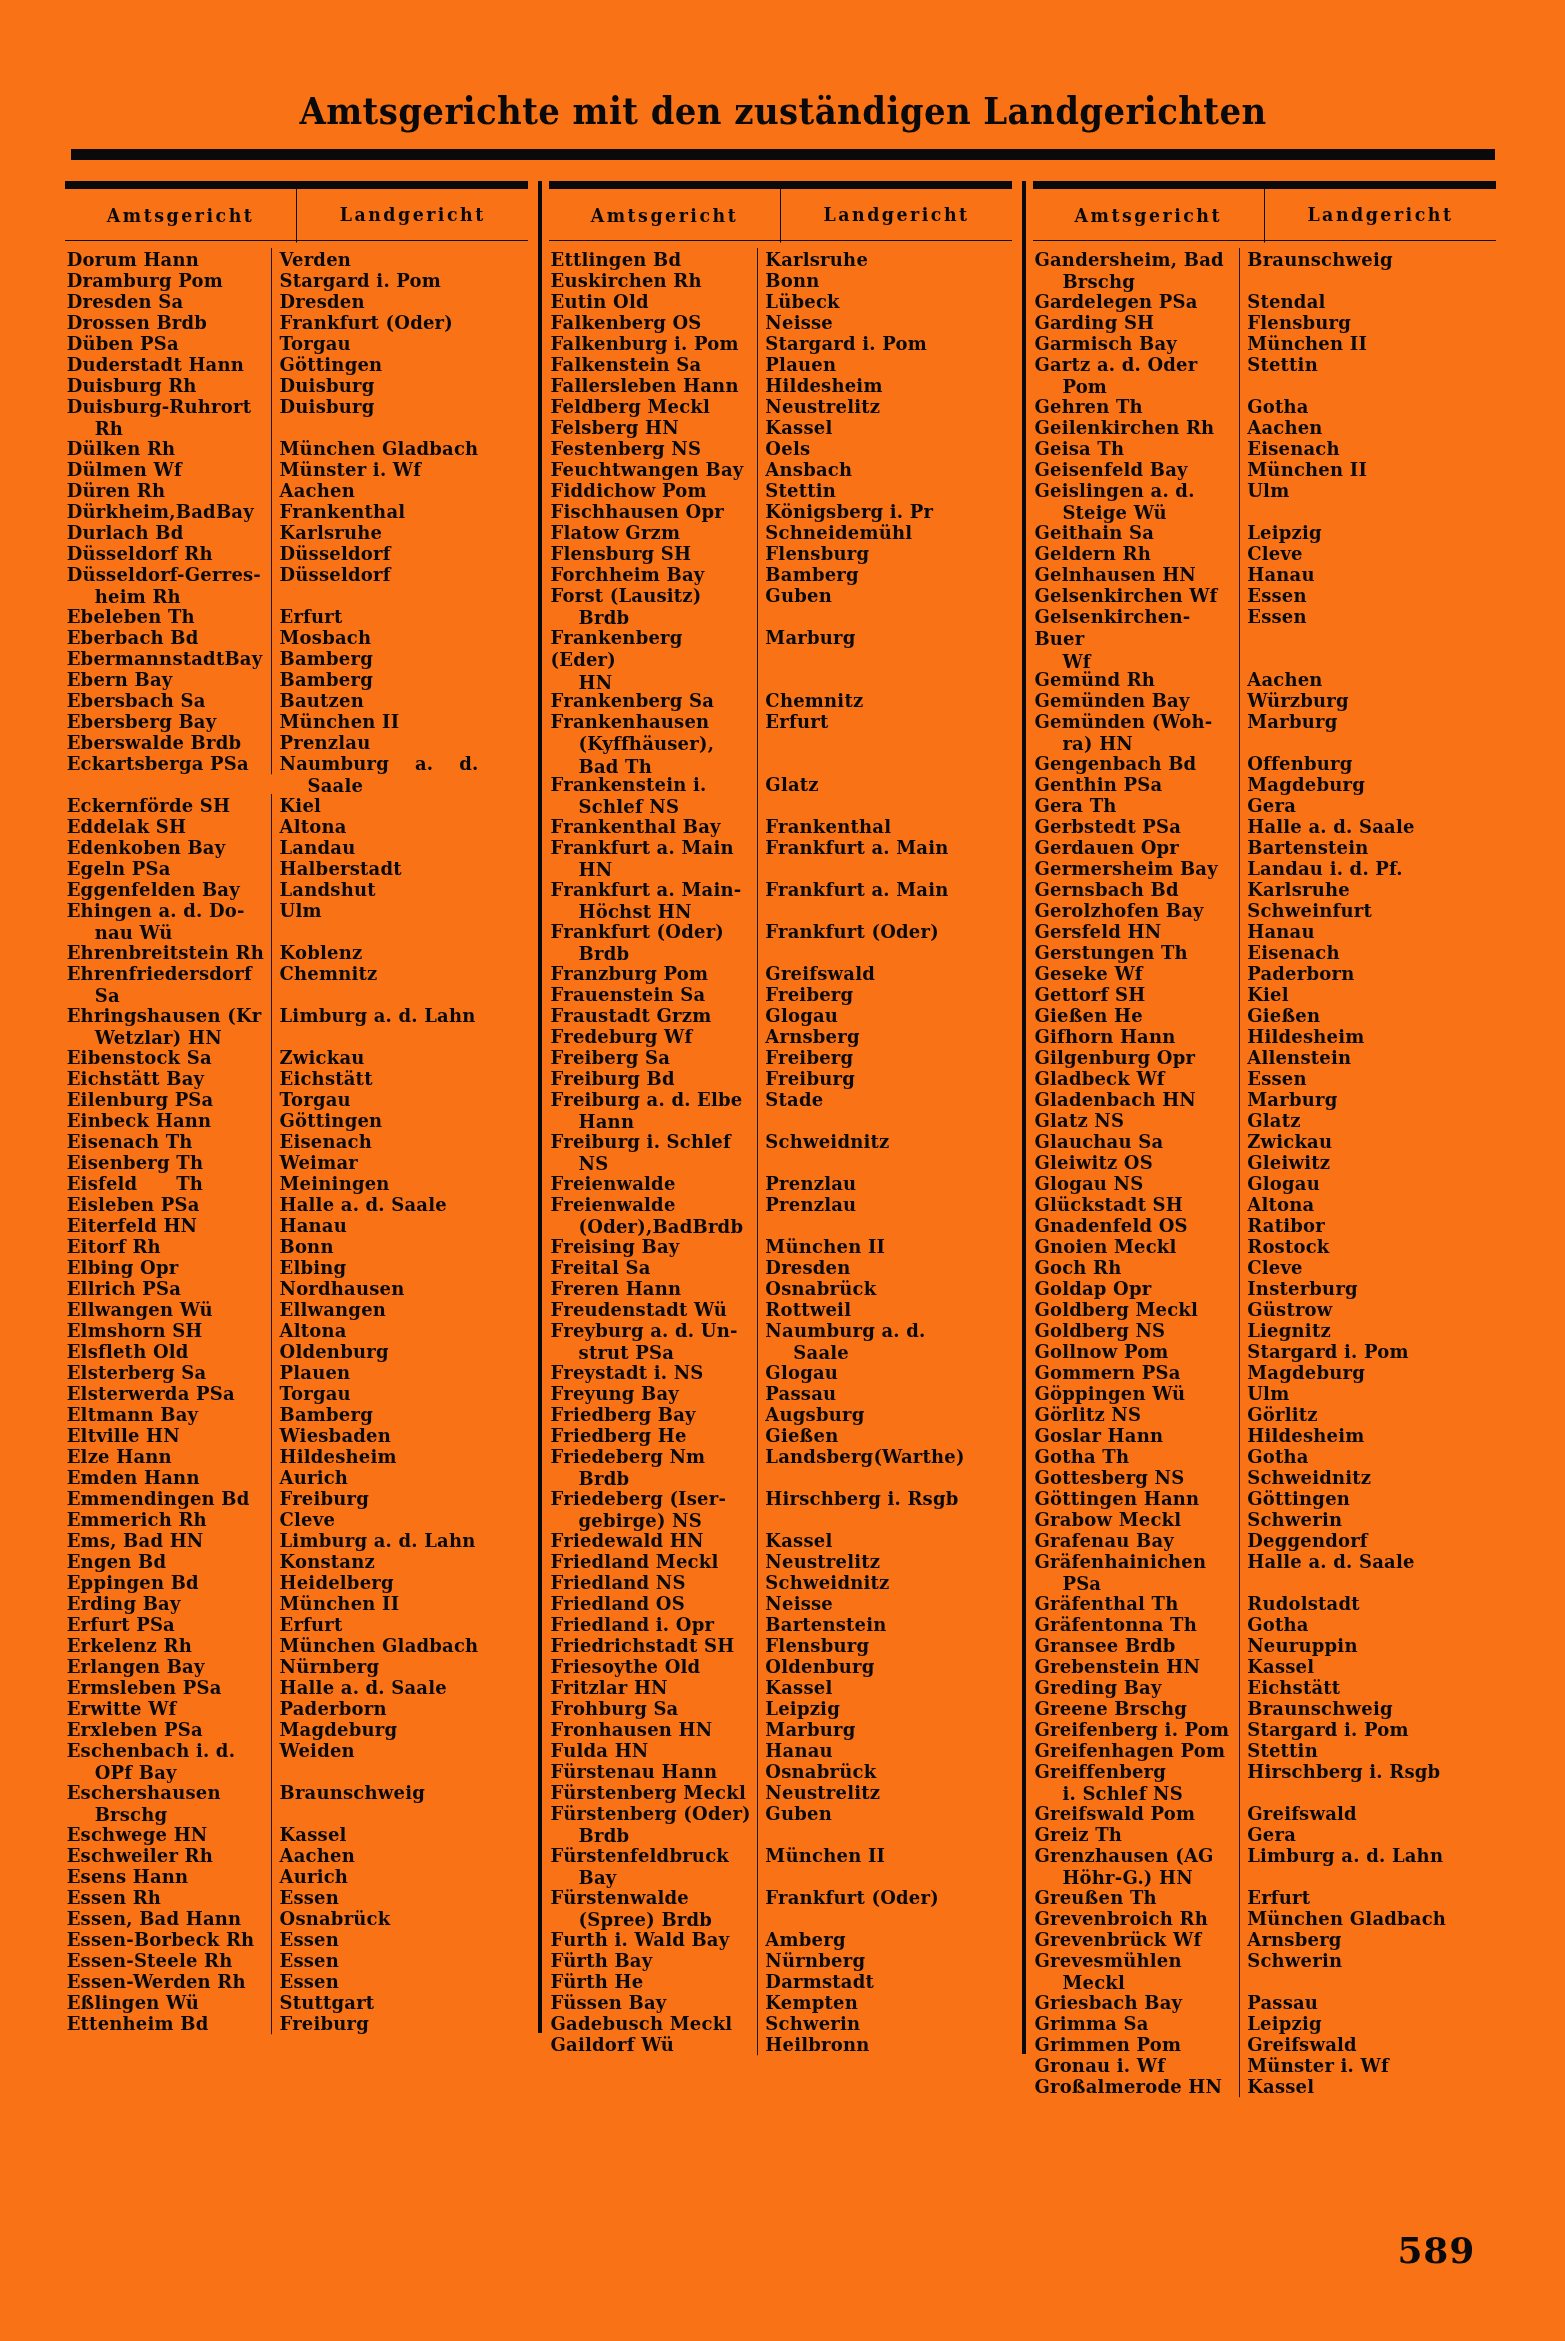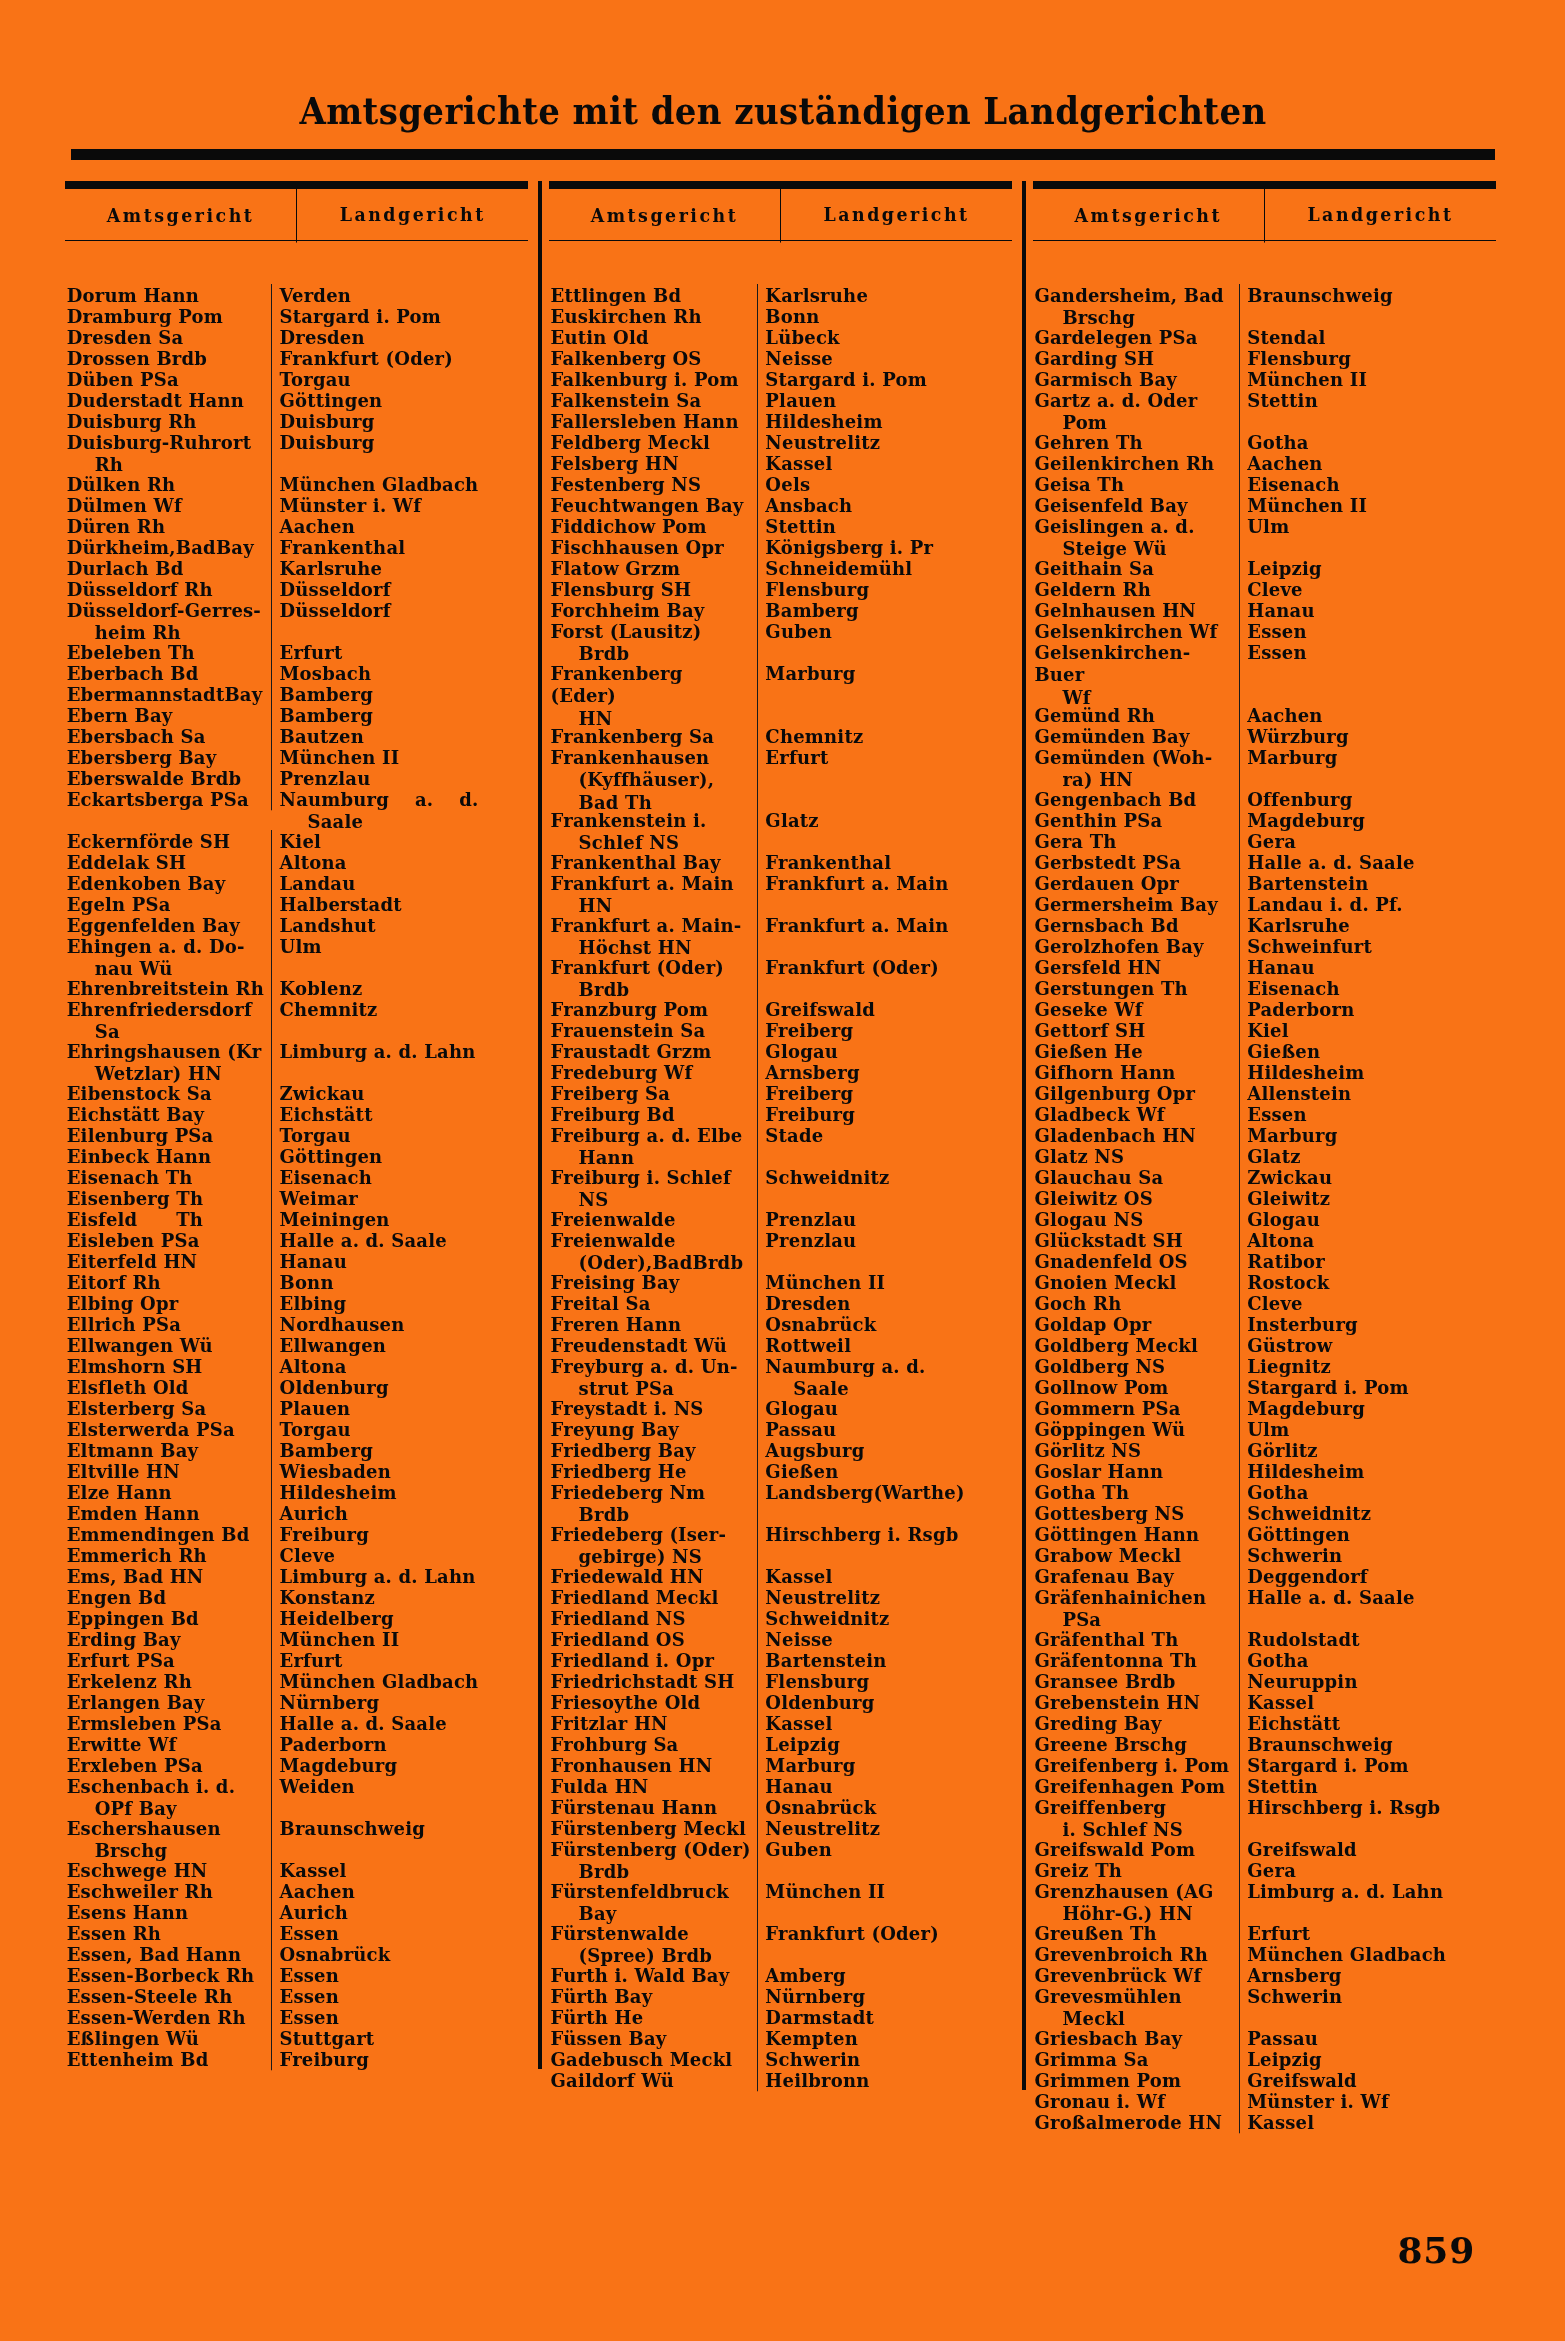--- a/index.html
+++ b/index.html
@@ -65,21 +65,20 @@
     font-size:17.4px;
     font-weight:bold;
     letter-spacing:2.5px;
     transform:scaleY(1.1);
   }
   .head .hcell.left{border-right:1.7px solid #0a0a0a;height:100%;
         display:flex;align-items:center;justify-content:center;}
   .rows{
     position:relative;
     padding-top:7.5px;
-    margin-top:36px;
   }
   .row{
     display:flex;
     align-items:flex-start;
     line-height:21px;
   }
   .c-ag,.c-lg{
     font-size:18px;
     font-weight:bold;
     letter-spacing:0.2px;
@@ -1044,15 +1043,15 @@
           </div>
           <div class="row">
             <div class="c-ag">Großalmerode HN</div>
             <div class="c-lg">Kassel</div>
           </div>
         </div>
     </div>
 
   </div>
 
-  <div class="pageno">859</div>
+  <div class="pageno">589</div>
 </div>
 
 
 </body></html>

